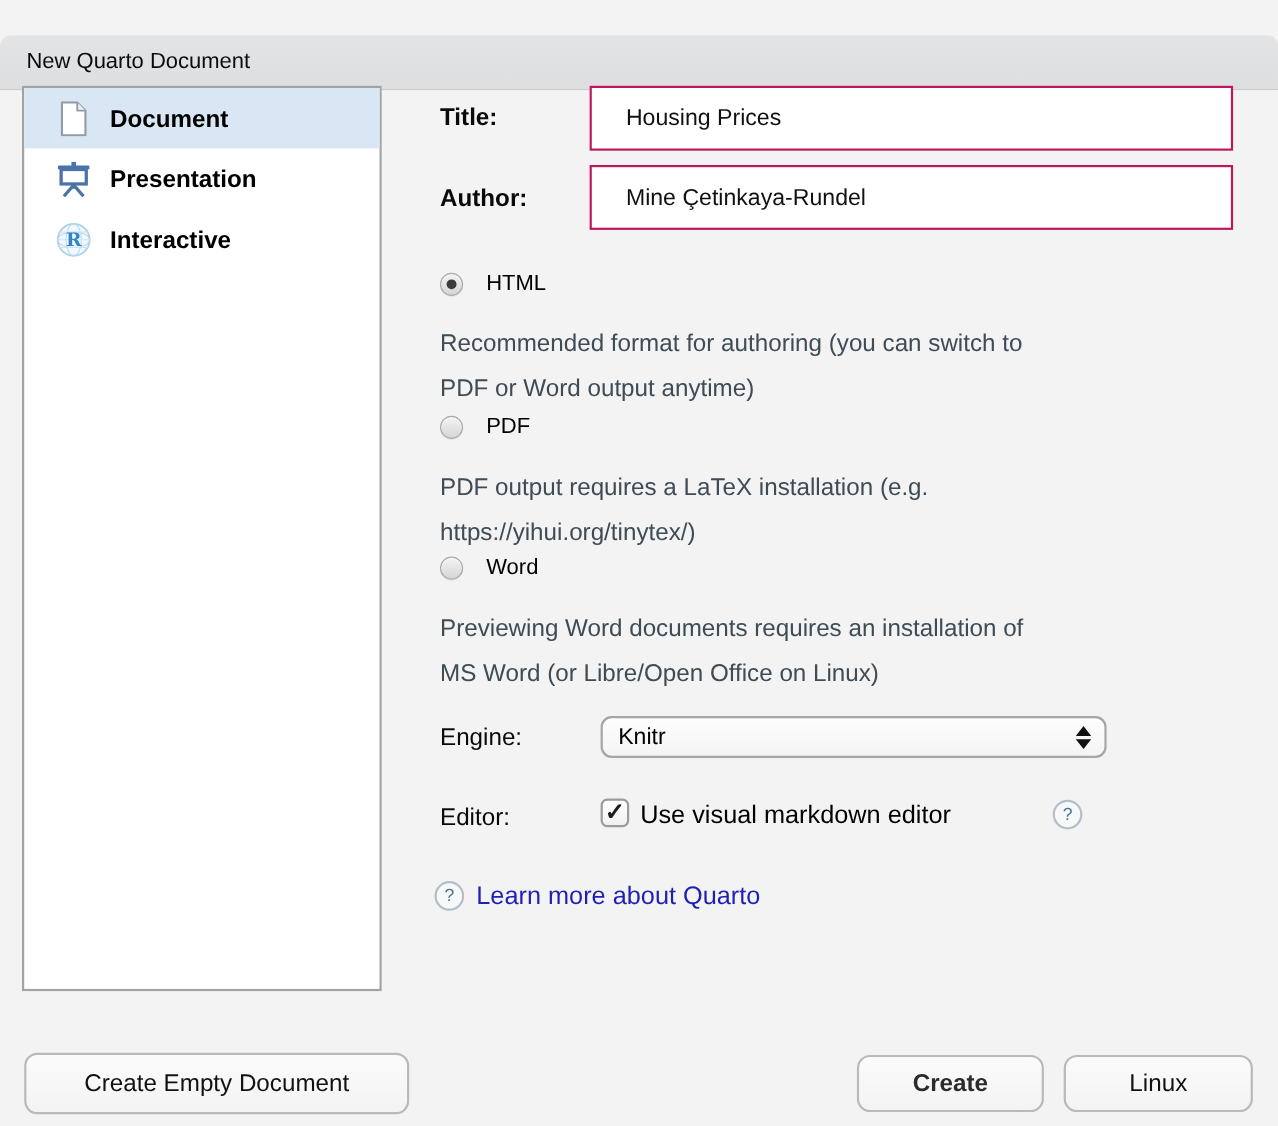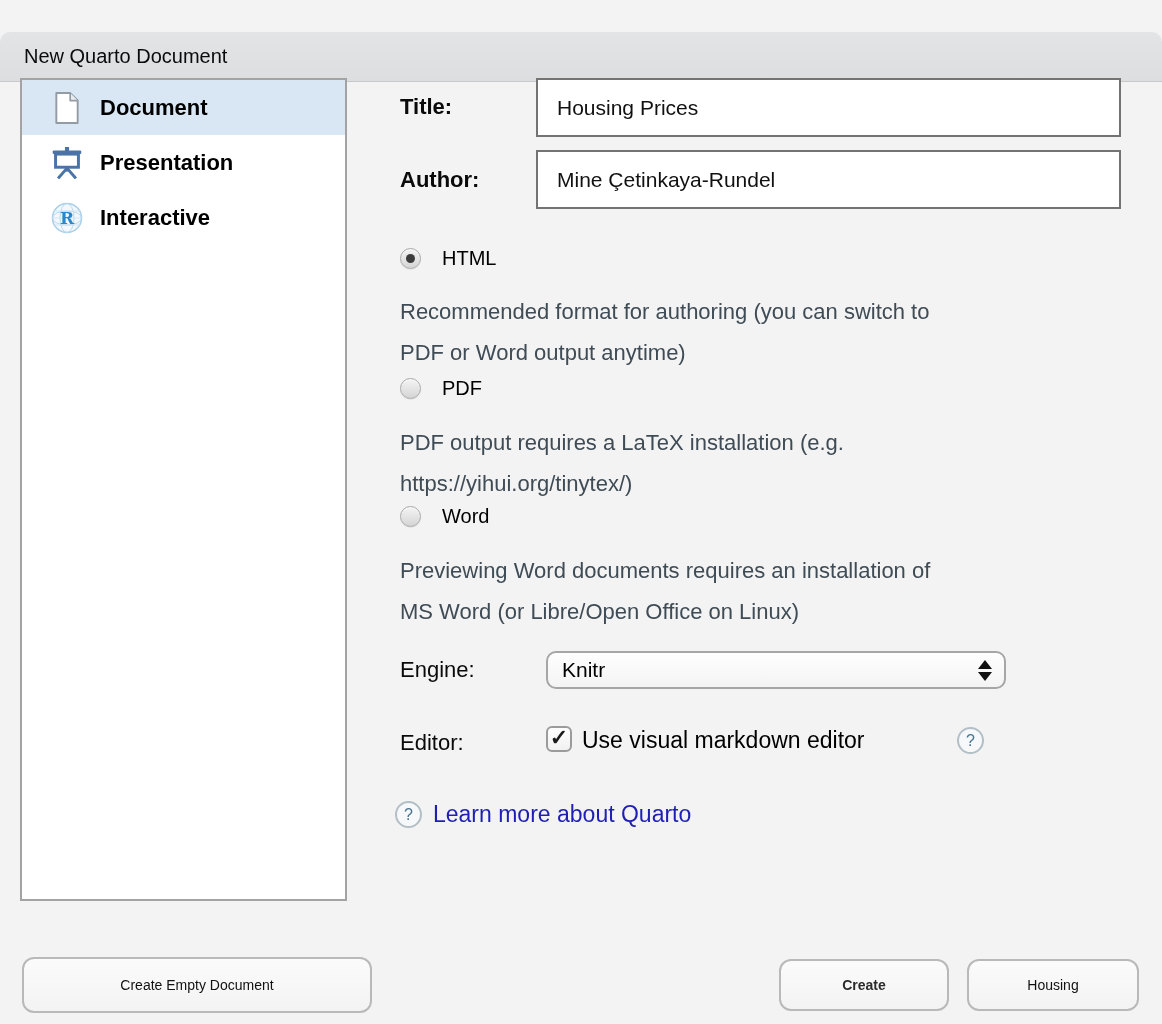--- a/index.html
+++ b/index.html
@@ -32,23 +32,23 @@
     padding-left: 28px; gap: 16px; cursor: default; font-weight: bold;
   }
   .side-item.on { background: #d9e7f5; }
   .side-item .ic { width: 34px; display: flex; justify-content: center; }
   .side-item .lbl { font-size: 22px; color: #000; }
 
   
   .flabel { position: absolute; left: 400px; font-size: 22px; font-weight: bold; color: #0a0a0a; }
   .tinput {
     position: absolute; left: 536px; width: 585px; height: 59px;
-    border: 2px solid #737373; background: #fff;
+    border: 2px solid #be185d; background: #fff;
     font-family: "Liberation Sans", sans-serif;
-    font-size: 21px; padding: 0 19px; color: #111; outline: none;
+    font-size: 21px; padding: 0 31px; color: #111; outline: none;
   }
 
   
   .fmt-row { position: absolute; left: 400px; display: flex; align-items: center; gap: 21px; }
   .radio {
     width: 21px; height: 21px; border-radius: 50%;
     background: linear-gradient(#f4f4f4, #d5d5d5);
     border: 1px solid #a9a9a9;
     box-shadow: inset 0 1px 1px rgba(255,255,255,.7), 0 1px 1px rgba(0,0,0,.06);
     display: flex; align-items: center; justify-content: center;
@@ -96,21 +96,21 @@
 
   .learn-row { position: absolute; left: 395px; top: 801px; display: flex; align-items: center; gap: 11px; cursor: pointer; }
   .learn-row .link { font-size: 23px; color: #1f1fb4; }
 
   
   .btn {
     position: absolute; background: linear-gradient(#fbfbfb, #f3f3f3);
     border: 2px solid #b9b9b9; border-radius: 12px;
     display: flex; align-items: center; justify-content: center;
     font-family: "Liberation Sans", sans-serif;
-    font-size: 14px; color: #111; cursor: default;
+    font-size: 22px; color: #111; cursor: default;
   }
   .btn-create-empty { left: 22px;  top: 957px; width: 350px; height: 56px; }
   .btn-create      { left: 779px; top: 959px; width: 170px; height: 52px; font-weight: bold; color: #2b2b2b; }
   .btn-cancel      { left: 967px; top: 959px; width: 172px; height: 52px; }
 </style>
 </head>
 <body>
 
 <div class="titlebar">
   <span>New Quarto Document</span>
@@ -205,14 +205,14 @@
   <span class="link">Learn more about Quarto</span>
 </div>
 
 <div class="btn btn-create-empty">
   <span>Create Empty Document</span>
 </div>
 <div class="btn btn-create">
   <span>Create</span>
 </div>
 <div class="btn btn-cancel">
-  <span>Housing</span>
+  <span>Linux</span>
 </div>
 
 </body></html>

